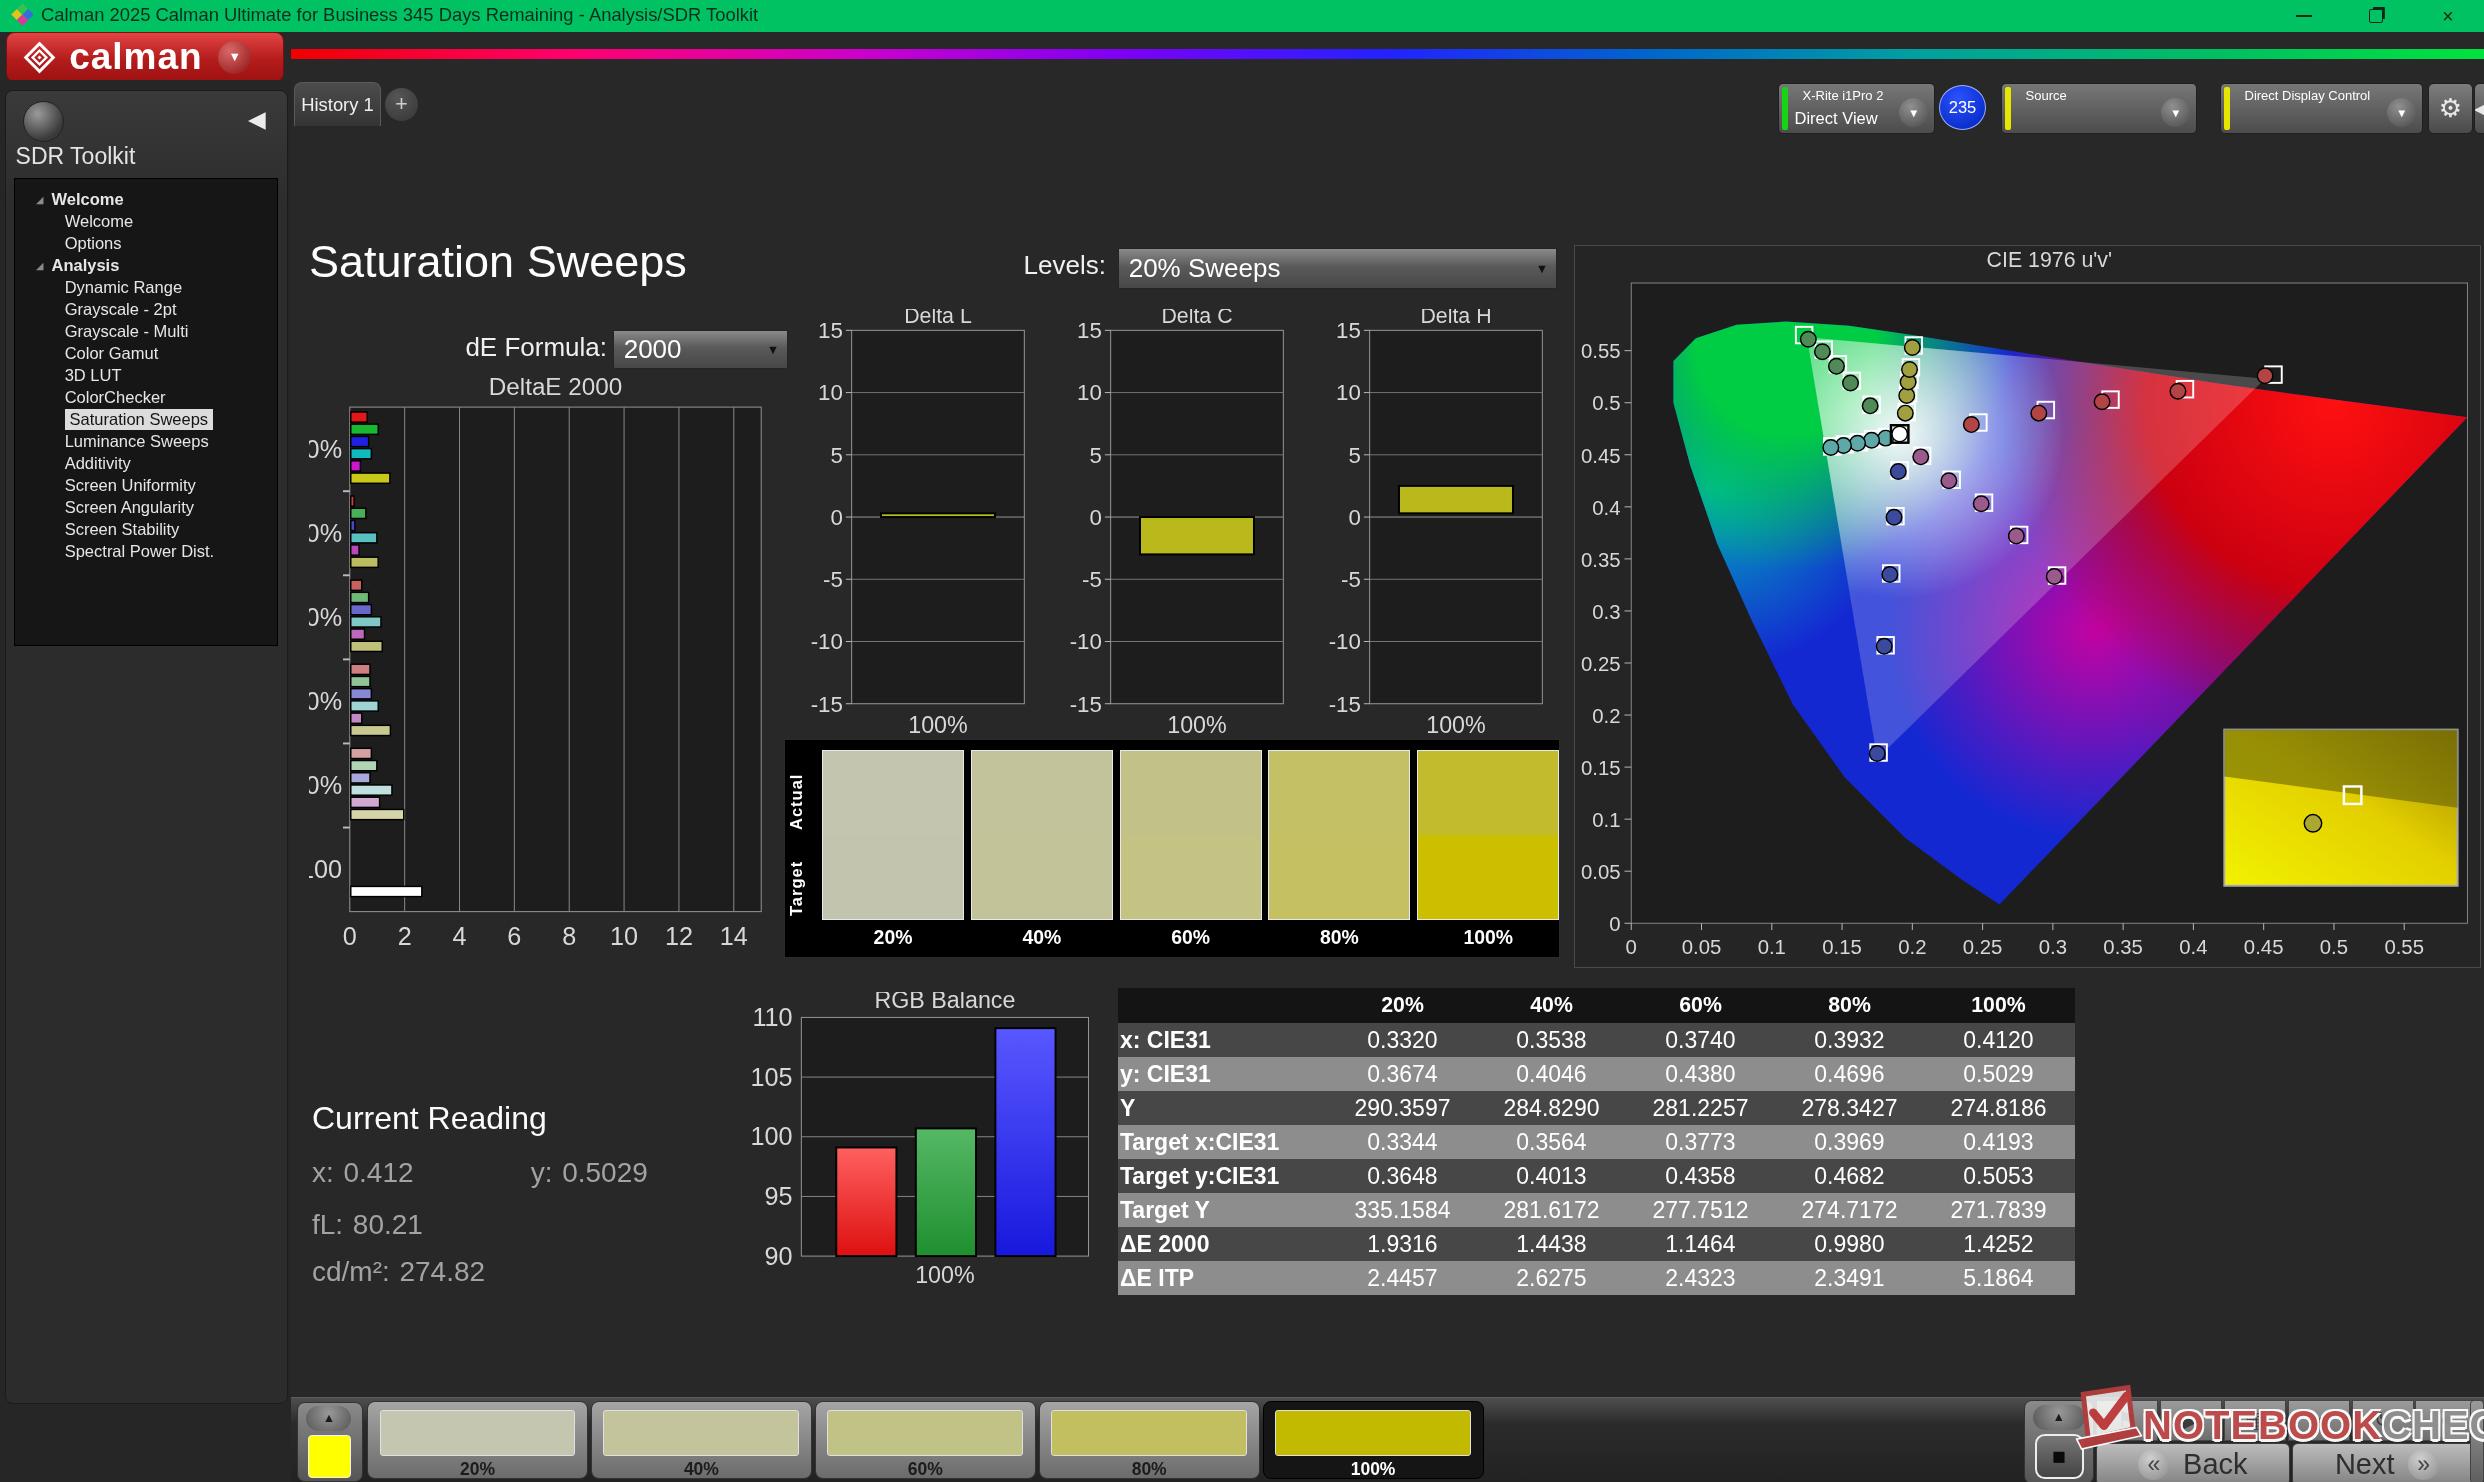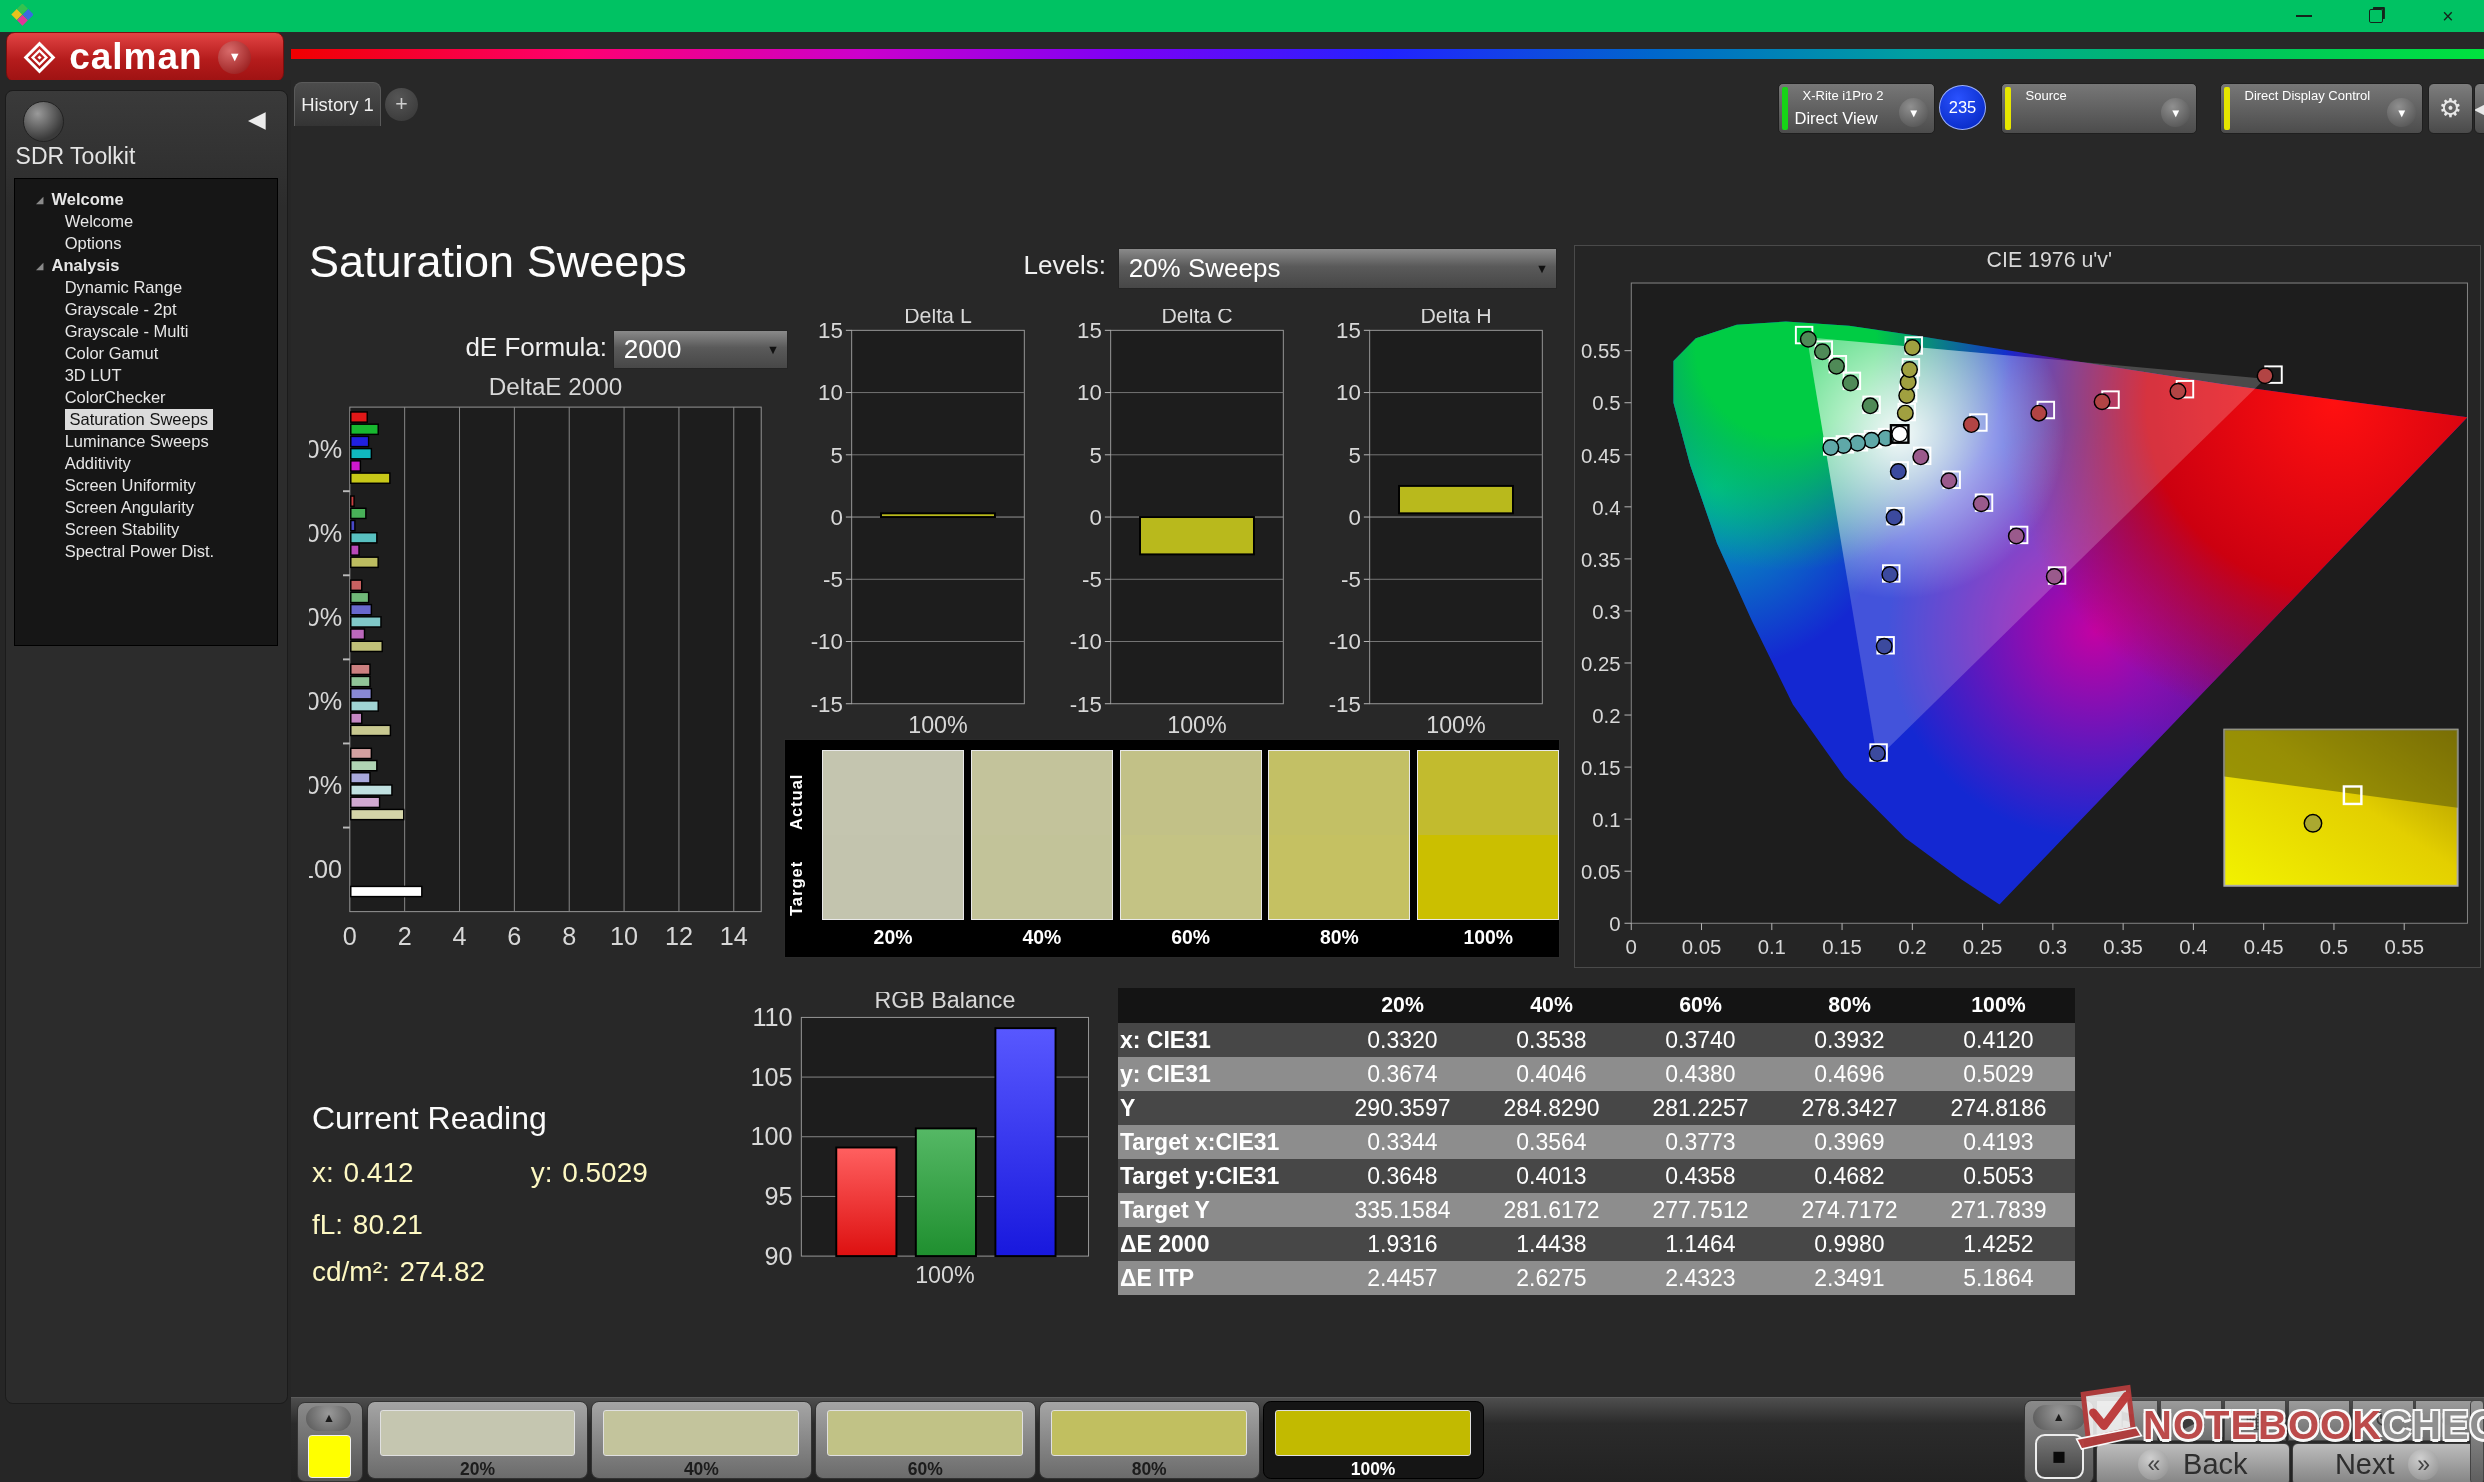--- a/index.html
+++ b/index.html
@@ -104,21 +104,21 @@
   #swcols{position:absolute;left:37px;top:9.7px;display:flex;gap:6.8px;}
   .swcol{width:142px;}
   .sw-a{height:84px;border-top:1px solid #e8e8e8;border-left:1px solid #e8e8e8;border-right:1px solid #e8e8e8;}
   .sw-t{height:84px;border-bottom:1px solid #e8e8e8;border-left:1px solid #e8e8e8;border-right:1px solid #e8e8e8;}
   .sw-l{text-align:center;color:#fff;font-size:19.4px;font-weight:700;margin-top:6.8px;}
 
   
   #avgmax{position:absolute;left:320px;top:982px;width:388px;text-align:center;font-size:30px;color:#fbfbfb;line-height:45px;}
   #avgmax span+span{margin-left:9.7px;}
   #cr-head{position:absolute;left:312px;top:1100px;font-size:32px;color:#fbfbfb;}
-  .crline{position:absolute;font-size:28px;color:#fef9c3;}
+  .crline{position:absolute;font-size:28px;color:#a3a3a3;}
   .crline span+span{margin-left:9.7px;}
   #cr-xy{left:312px;top:1157px;width:408px;}
   #cry{position:absolute;left:209px;top:0;}
   #cr-fl{left:312px;top:1209px;}
   #cr-cd{left:312px;top:1256px;}
 
   
   #results-table{position:absolute;left:1118px;top:988px;width:957px;}
   .thead{display:flex;height:35px;background:#141414;align-items:center;}
   .trowt{display:flex;height:34px;align-items:center;}
@@ -175,20 +175,21 @@
 
 <div id="app">
 
   <div id="titlebar">
     <svg id="tb-logo" width="23" height="23" viewBox="0 0 24 24">
       <rect x="9" y="1" width="8" height="8" transform="rotate(45 13 5)" fill="#35c24f"></rect>
       <rect x="3" y="7" width="8" height="8" transform="rotate(45 7 11)" fill="#e8c21c"></rect>
       <rect x="9" y="13" width="8" height="8" transform="rotate(45 13 17)" fill="#e0359a"></rect>
       <rect x="15" y="7" width="8" height="8" transform="rotate(45 19 11)" fill="#3a6ae0"></rect>
     </svg>
+    <span id="tb-title">Calman 2025 Calman Ultimate for Business 345 Days Remaining  - Analysis/SDR Toolkit</span>
     <div id="winbtns">
       <span class="winbtn">
           <span class="minbar"></span>
         </span>
       <span class="winbtn">
           <span class="restbox"></span>
         </span>
       <span class="winbtn">
           <span>×</span>
         </span>

